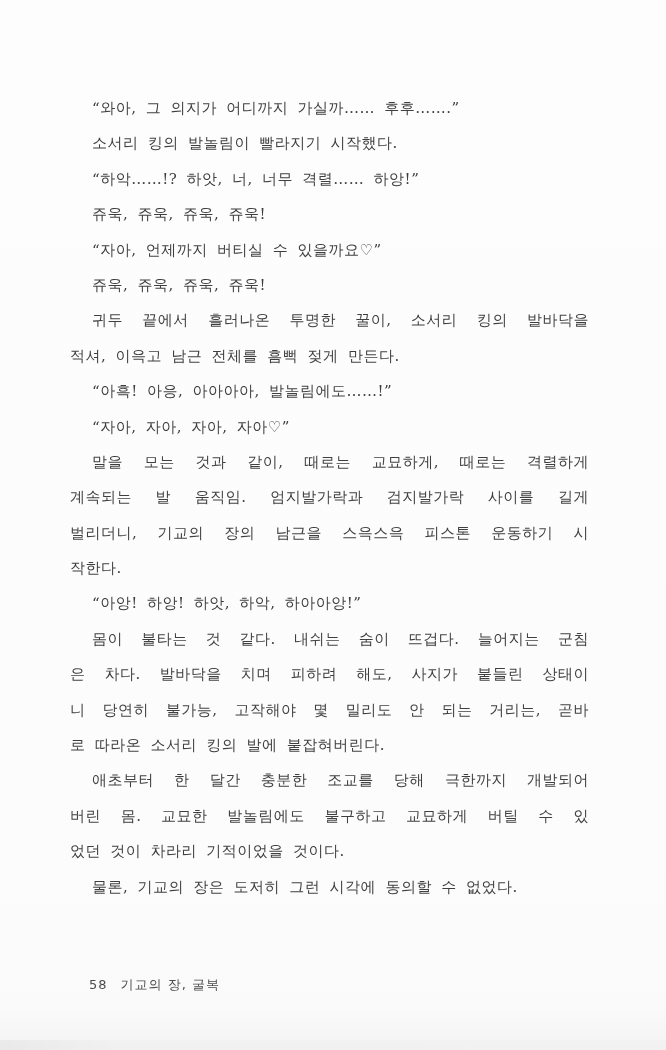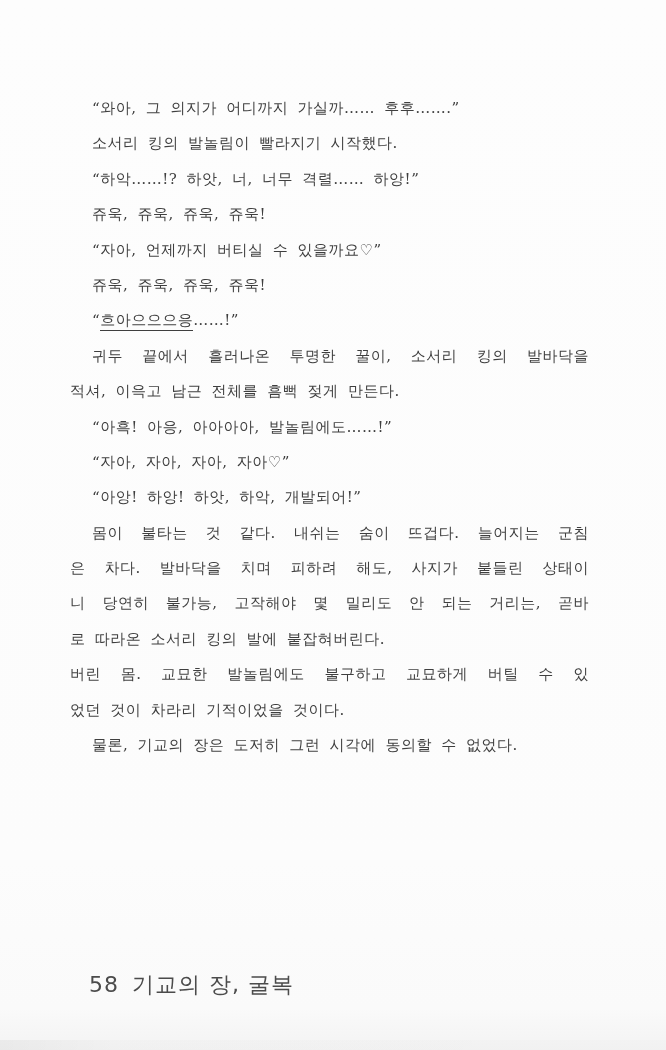--- a/index.html
+++ b/index.html
@@ -53,21 +53,21 @@
     border-bottom: 1.5px solid var(--ink, #3f3f3f);
     padding-bottom: 1px;
   }
   .footer {
     position: absolute;
     left: 89px;
     top: 974px;
     height: 22px;
     line-height: 22px;
     font-family: "DejaVu Sans", "Liberation Sans", sans-serif;
-    font-size: 22px;
+    font-size: 13px;
     color: var(--ink-footer, #4b4b4b);
     letter-spacing: 1px;
   }
   .footer .page-num { margin-right: 13px; }
 </style>
 </head>
 <body>
 
 <div class="page">
 
@@ -84,42 +84,46 @@
       <div class="para">
         <div class="line indent">쥬욱, 쥬욱, 쥬욱, 쥬욱!</div>
       </div>
       <div class="para">
         <div class="line indent">“자아, 언제까지 버티실 수 있을까요♡”</div>
       </div>
       <div class="para">
         <div class="line indent">쥬욱, 쥬욱, 쥬욱, 쥬욱!</div>
       </div>
       <div class="para">
-        <div class="line indent"><span>“</span><span class="u-seg">흐아으으으응</span><span>……!”</span></div>
-      </div>
-      <div class="para">
         <div class="line indent fill">귀두 끝에서 흘러나온 투명한 꿀이, 소서리 킹의 발바닥을</div>
         <div class="line">적셔, 이윽고 남근 전체를 흠뻑 젖게 만든다.</div>
       </div>
       <div class="para">
         <div class="line indent">“아흑! 아응, 아아아아, 발놀림에도……!”</div>
       </div>
       <div class="para">
         <div class="line indent">“자아, 자아, 자아, 자아♡”</div>
       </div>
       <div class="para">
-        <div class="line indent">“아앙! 하앙! 하앗, 하악, 개발되어!”</div>
+        <div class="line indent fill">말을 모는 것과 같이, 때로는 교묘하게, 때로는 격렬하게</div>
+        <div class="line fill">계속되는 발 움직임. 엄지발가락과 검지발가락 사이를 길게</div>
+        <div class="line fill">벌리더니, 기교의 장의 남근을 스윽스윽 피스톤 운동하기 시</div>
+        <div class="line">작한다.</div>
+      </div>
+      <div class="para">
+        <div class="line indent">“아앙! 하앙! 하앗, 하악, 하아아앙!”</div>
       </div>
       <div class="para">
         <div class="line indent fill">몸이 불타는 것 같다. 내쉬는 숨이 뜨겁다. 늘어지는 군침</div>
         <div class="line fill">은 차다. 발바닥을 치며 피하려 해도, 사지가 붙들린 상태이</div>
         <div class="line fill">니 당연히 불가능, 고작해야 몇 밀리도 안 되는 거리는, 곧바</div>
         <div class="line">로 따라온 소서리 킹의 발에 붙잡혀버린다.</div>
       </div>
       <div class="para">
+        <div class="line indent fill">애초부터 한 달간 충분한 조교를 당해 극한까지 개발되어</div>
         <div class="line fill">버린 몸. 교묘한 발놀림에도 불구하고 교묘하게 버틸 수 있</div>
         <div class="line">었던 것이 차라리 기적이었을 것이다.</div>
       </div>
       <div class="para">
         <div class="line indent">물론, 기교의 장은 도저히 그런 시각에 동의할 수 없었다.</div>
       </div>
     </div>
 
   <div class="footer">
     <span class="page-num">58</span><span>기교의 장, 굴복</span>

